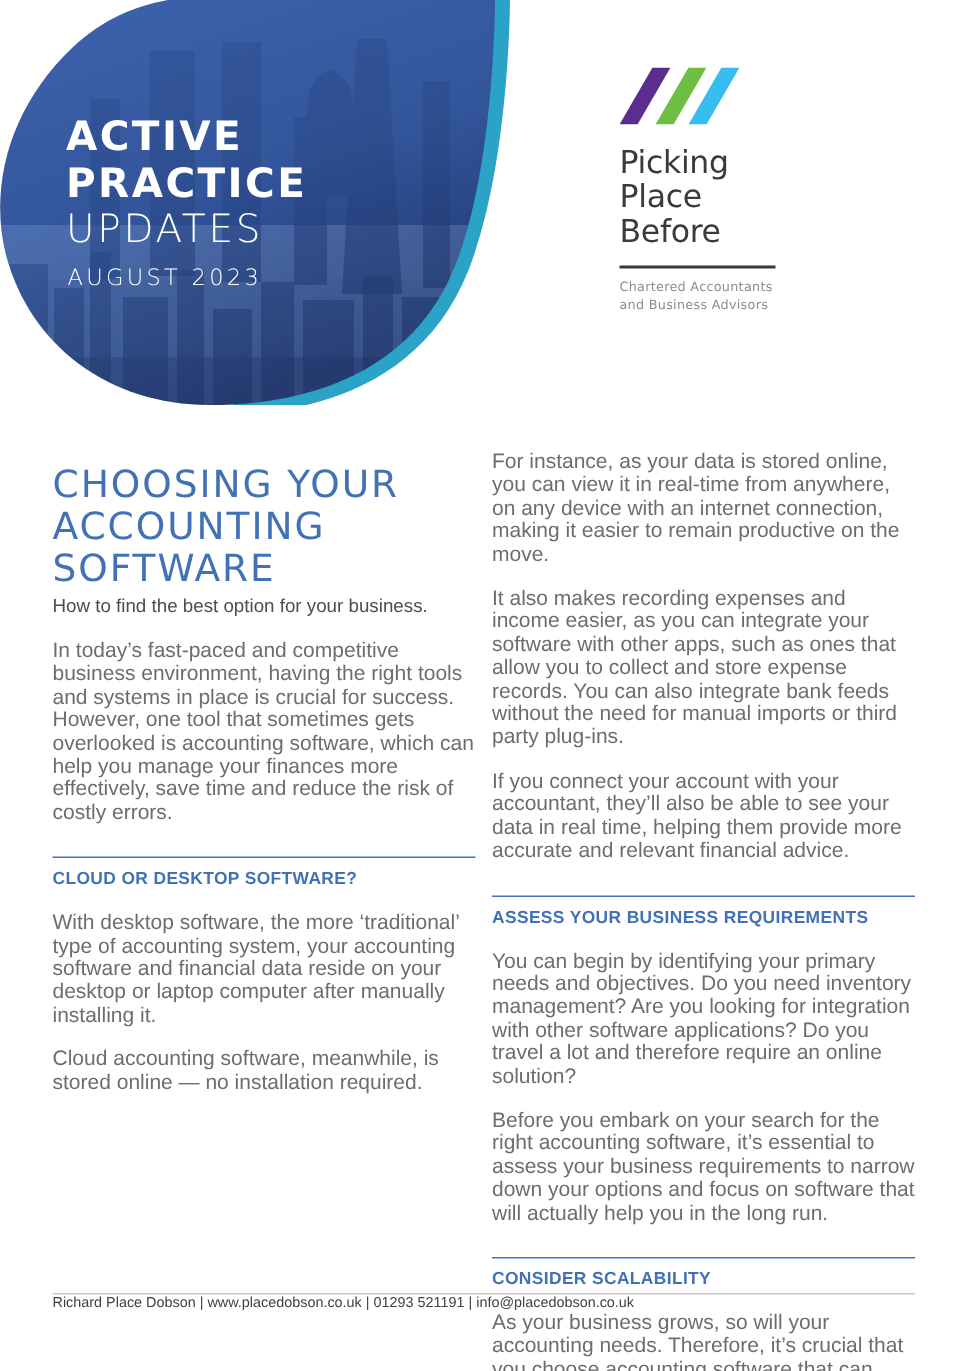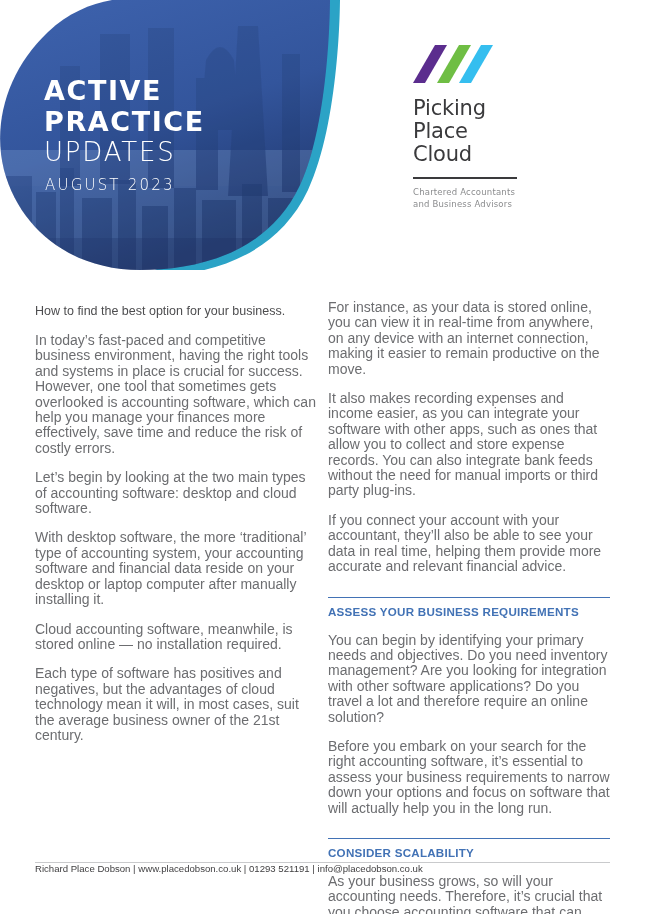--- a/index.html
+++ b/index.html
@@ -209,41 +209,43 @@
     <div class="logo-marks">
       <svg width="80" height="38" viewBox="0 0 80 38" xmlns="http://www.w3.org/2000/svg">
         <polygon points="12,38 0,38 22,0 34,0" fill="#5B2D8E"></polygon>
         <polygon points="36,38 24,38 46,0 58,0" fill="#6FBE44"></polygon>
         <polygon points="58,38 46,38 68,0 80,0" fill="#35BEEF"></polygon>
       </svg>
     </div>
     <div class="logo-name">
       <div>Picking</div>
       <div>Place</div>
-      <div>Cloud</div>
+      <div>Before</div>
     </div>
     <div class="logo-rule"></div>
     <div class="logo-tag">
       <div>Chartered Accountants</div>
       <div>and Business Advisors</div>
     </div>
   </div>
 </div>
 
 <div class="content">
 
   <div class="col col-left">
+    <h1 class="title">CHOOSING YOUR ACCOUNTING SOFTWARE</h1>
     <div class="subtitle">How to find the best option for your business.</div>
 
     <p class="body">In today’s fast-paced and competitive business environment, having the right tools and systems in place is crucial for success. However, one tool that sometimes gets overlooked is accounting software, which can help you manage your finances more effectively, save time and reduce the risk of costly errors.</p>
 
-    <p class="body">Let’s begin by looking at the two main types of accounting software: desktop and cloud software.</p>
+    <div class="section">
+      <h2 class="section-title">CLOUD OR DESKTOP SOFTWARE?</h2>
+    </div>
     <p class="body">With desktop software, the more ‘traditional’ type of accounting system, your accounting software and financial data reside on your desktop or laptop computer after manually installing it.</p>
     <p class="body">Cloud accounting software, meanwhile, is stored online — no installation required.</p>
-    <p class="body">Each type of software has positives and negatives, but the advantages of cloud technology mean it will, in most cases, suit the average business owner of the 21st century.</p>
   </div>
 
   <div class="col col-right">
     <p class="body">For instance, as your data is stored online, you can view it in real-time from anywhere, on any device with an internet connection, making it easier to remain productive on the move.</p>
     <p class="body">It also makes recording expenses and income easier, as you can integrate your software with other apps, such as ones that allow you to collect and store expense records. You can also integrate bank feeds without the need for manual imports or third party plug-ins.</p>
     <p class="body">If you connect your account with your accountant, they’ll also be able to see your data in real time, helping them provide more accurate and relevant financial advice.</p>
 
     <div class="section">
       <h2 class="section-title">ASSESS YOUR BUSINESS REQUIREMENTS</h2>
     </div>

